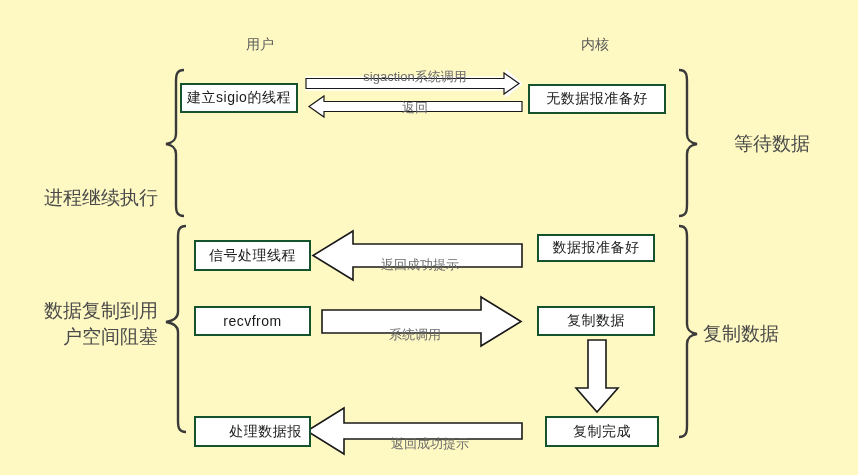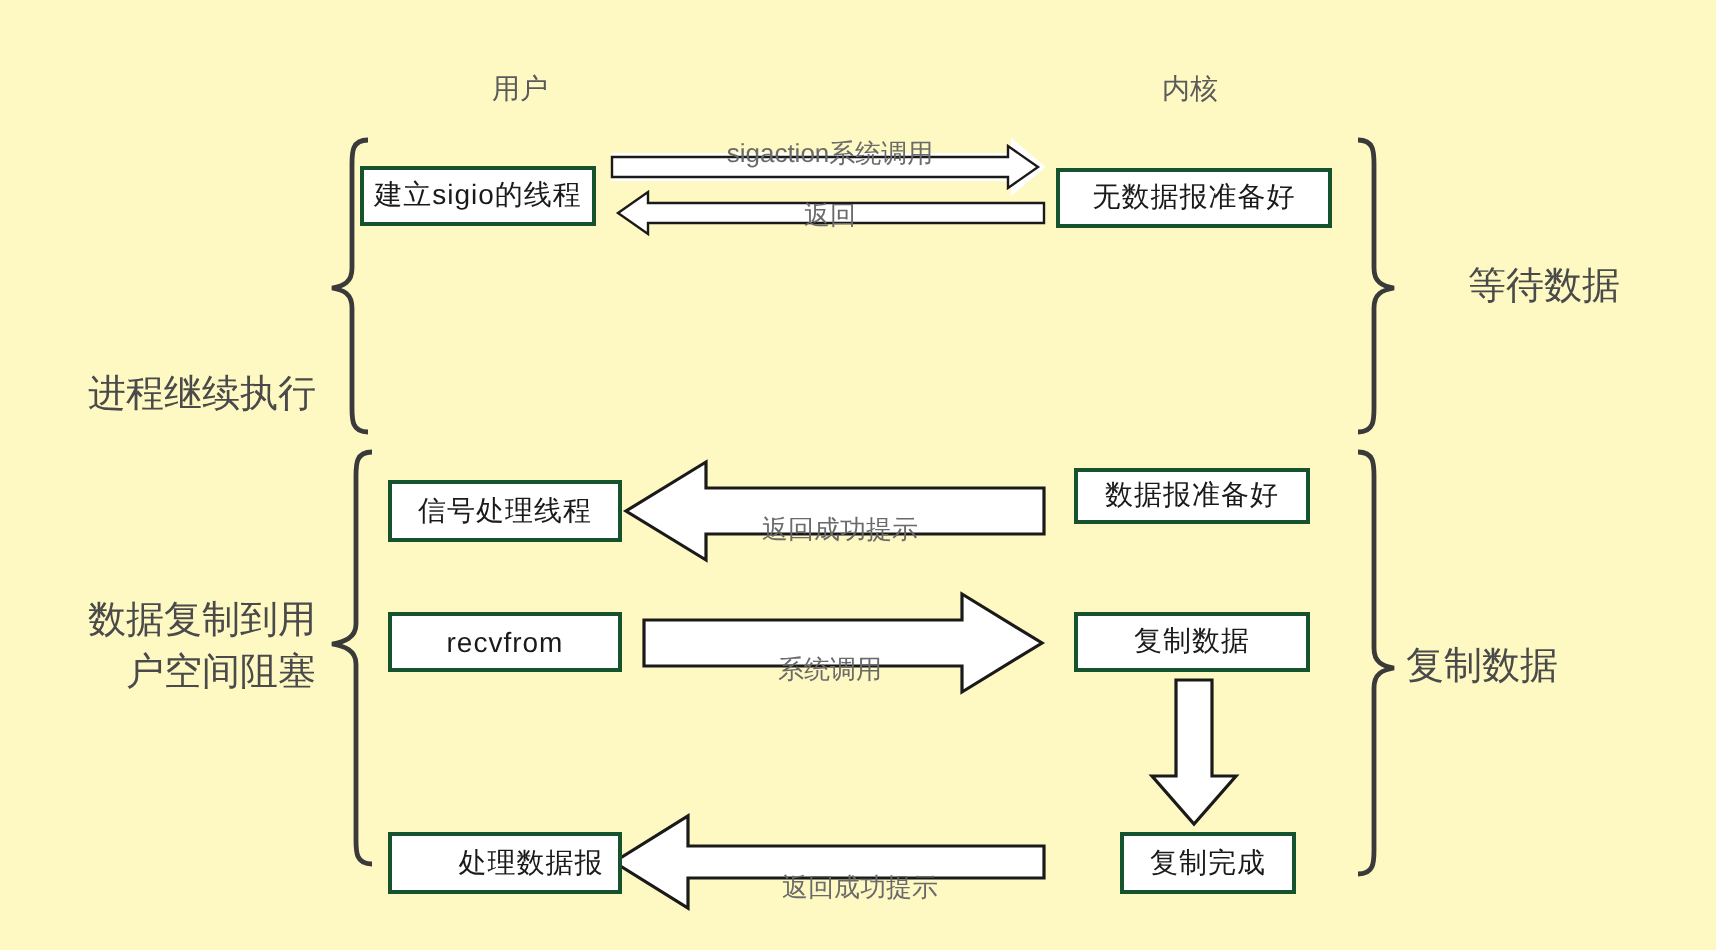--- a/index.html
+++ b/index.html
@@ -130,21 +130,21 @@
   <div class="node-box" style="left:194px; top:240px; width:117px; height:31px;">信号处理线程</div>
 
   <div class="node-box" style="left:537px; top:234px; width:118px; height:28px;">数据报准备好</div>
 
   <div class="node-box" style="left:194px; top:306px; width:117px; height:30px;">recvfrom</div>
 
   <div class="node-box" style="left:537px; top:306px; width:118px; height:30px;">复制数据</div>
 
   <div class="node-box" style="left:194px; top:416px; width:117px; height:31px;padding-left:26px;">处理数据报</div>
 
-  <div class="node-box" style="left:560px; top:416px; width:88px; height:31px;">复制完成</div>
+  <div class="node-box" style="left:545px; top:416px; width:114px; height:31px;">复制完成</div>
 
   <div class="arrow-label" style="left:300px; top:56px; width:230px;">sigaction系统调用</div>
 
   <div class="arrow-label" style="left:300px; top:87px; width:230px;">返回</div>
 
   <div class="arrow-label" style="left:320px; top:244px; width:200px;">返回成功提示</div>
 
   <div class="arrow-label" style="left:320px; top:314px; width:190px;">系统调用</div>
 
   <div class="arrow-label" style="left:330px; top:423px; width:200px;">返回成功提示</div>

